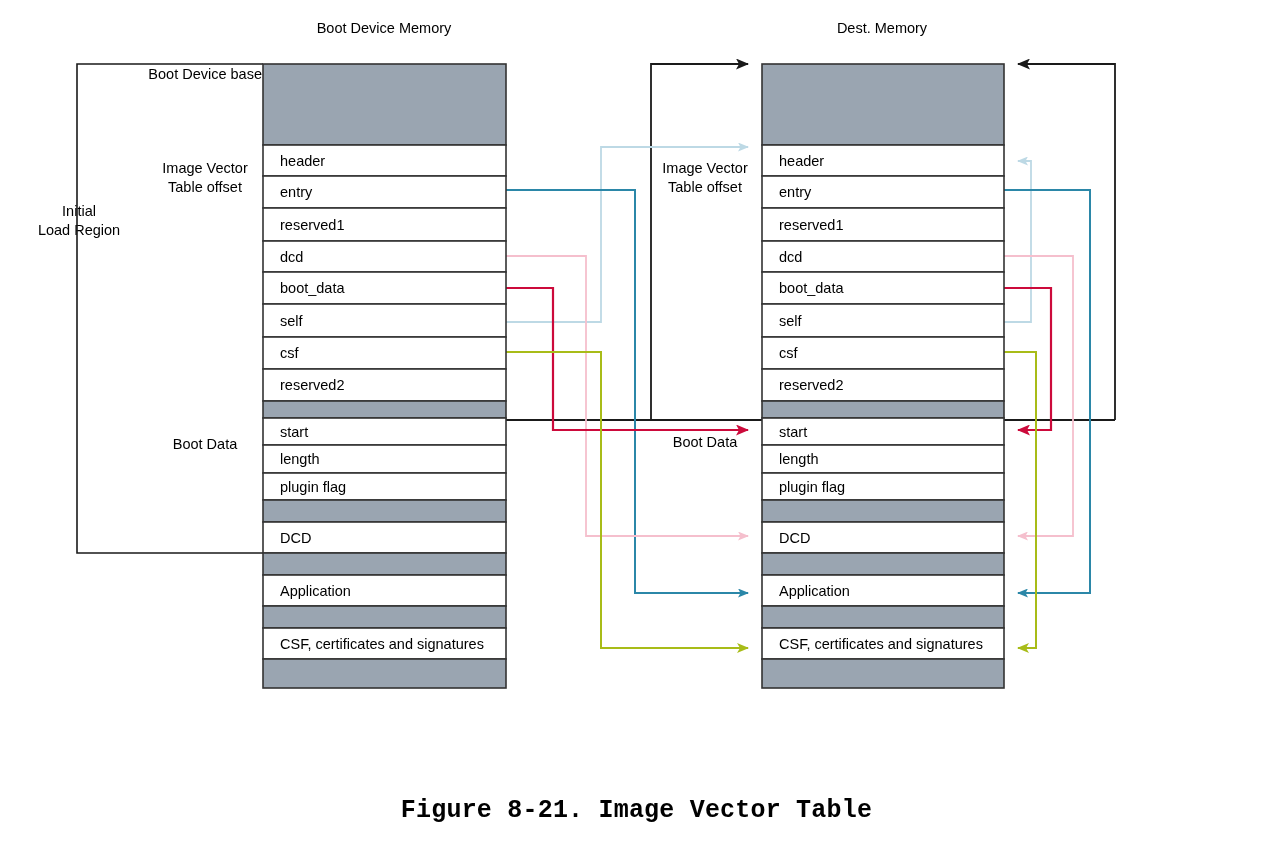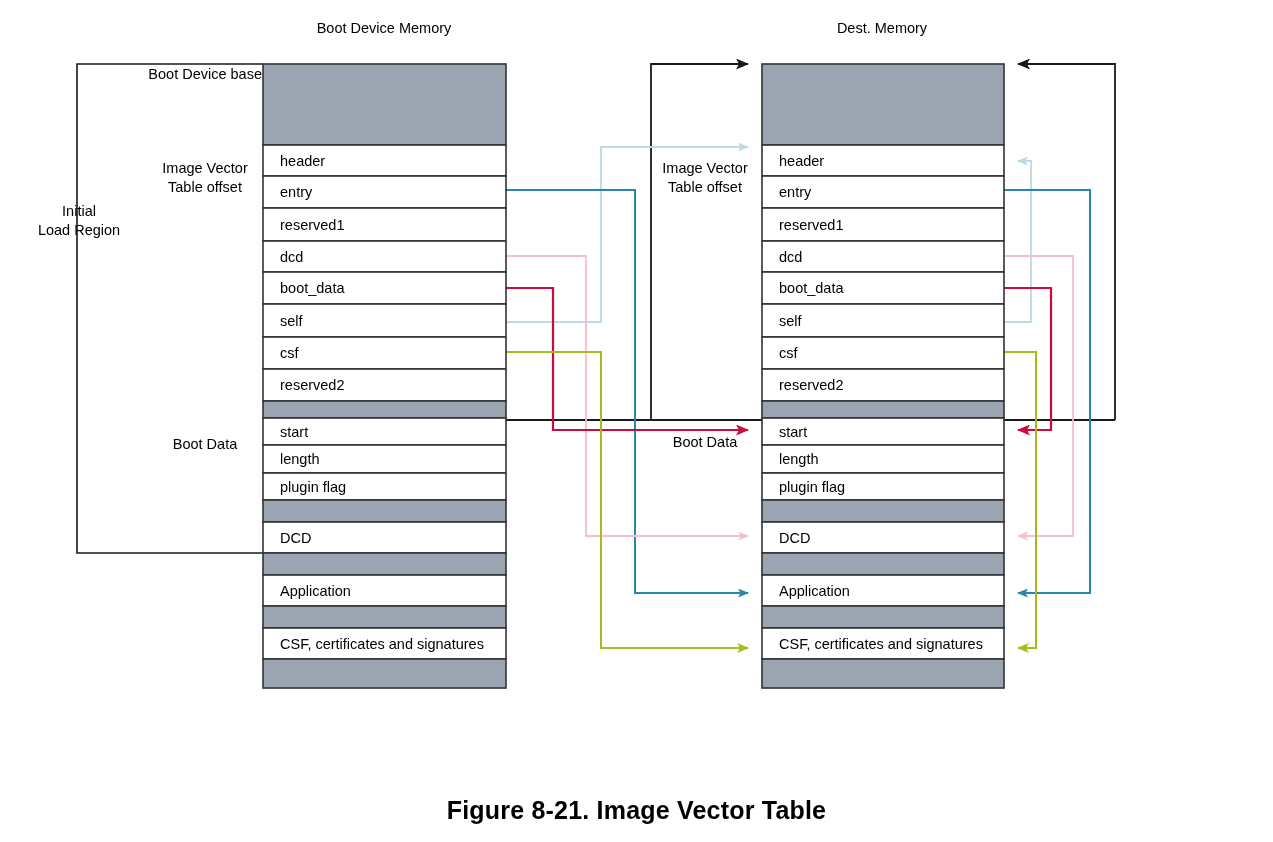--- a/index.html
+++ b/index.html
@@ -3,21 +3,21 @@
 <meta charset="utf-8">
 <style>
   html,body{margin:0;padding:0;background:#ffffff;}
   body{width:1273px;height:842px;position:relative;overflow:hidden;
        font-family:"Liberation Sans","DejaVu Sans",sans-serif;color:#000;}
   #diagram{position:absolute;left:0;top:0;width:1273px;height:842px;}
   .lbl{font-family:"Liberation Sans","DejaVu Sans",sans-serif;font-size:14.5px;fill:#000;}
   .colhdr{font-family:"Liberation Sans","DejaVu Sans",sans-serif;font-size:14.5px;fill:#000;text-anchor:middle;}
   .rowtext{font-family:"Liberation Sans","DejaVu Sans",sans-serif;font-size:14.5px;fill:#000;}
   .caption{position:absolute;left:0;top:796px;width:1273px;text-align:center;
-           font-family:Liberation Sans, sans-serif;
+           font-family:Liberation Mono, monospace;
            font-size:25px;font-weight:bold;letter-spacing:0.2px;color:#000;}
 </style>
 </head>
 <body>
 
 <svg id="diagram" viewBox="0 0 1273 842">
   <defs>
     <marker id="ah-teal" markerWidth="11" markerHeight="9" refX="10" refY="4.5" orient="auto" markerUnits="userSpaceOnUse">
       <path d="M0,0 L11,4.5 L0,9 L2.5,4.5 Z" fill="#2b87a8"></path>
     </marker>

